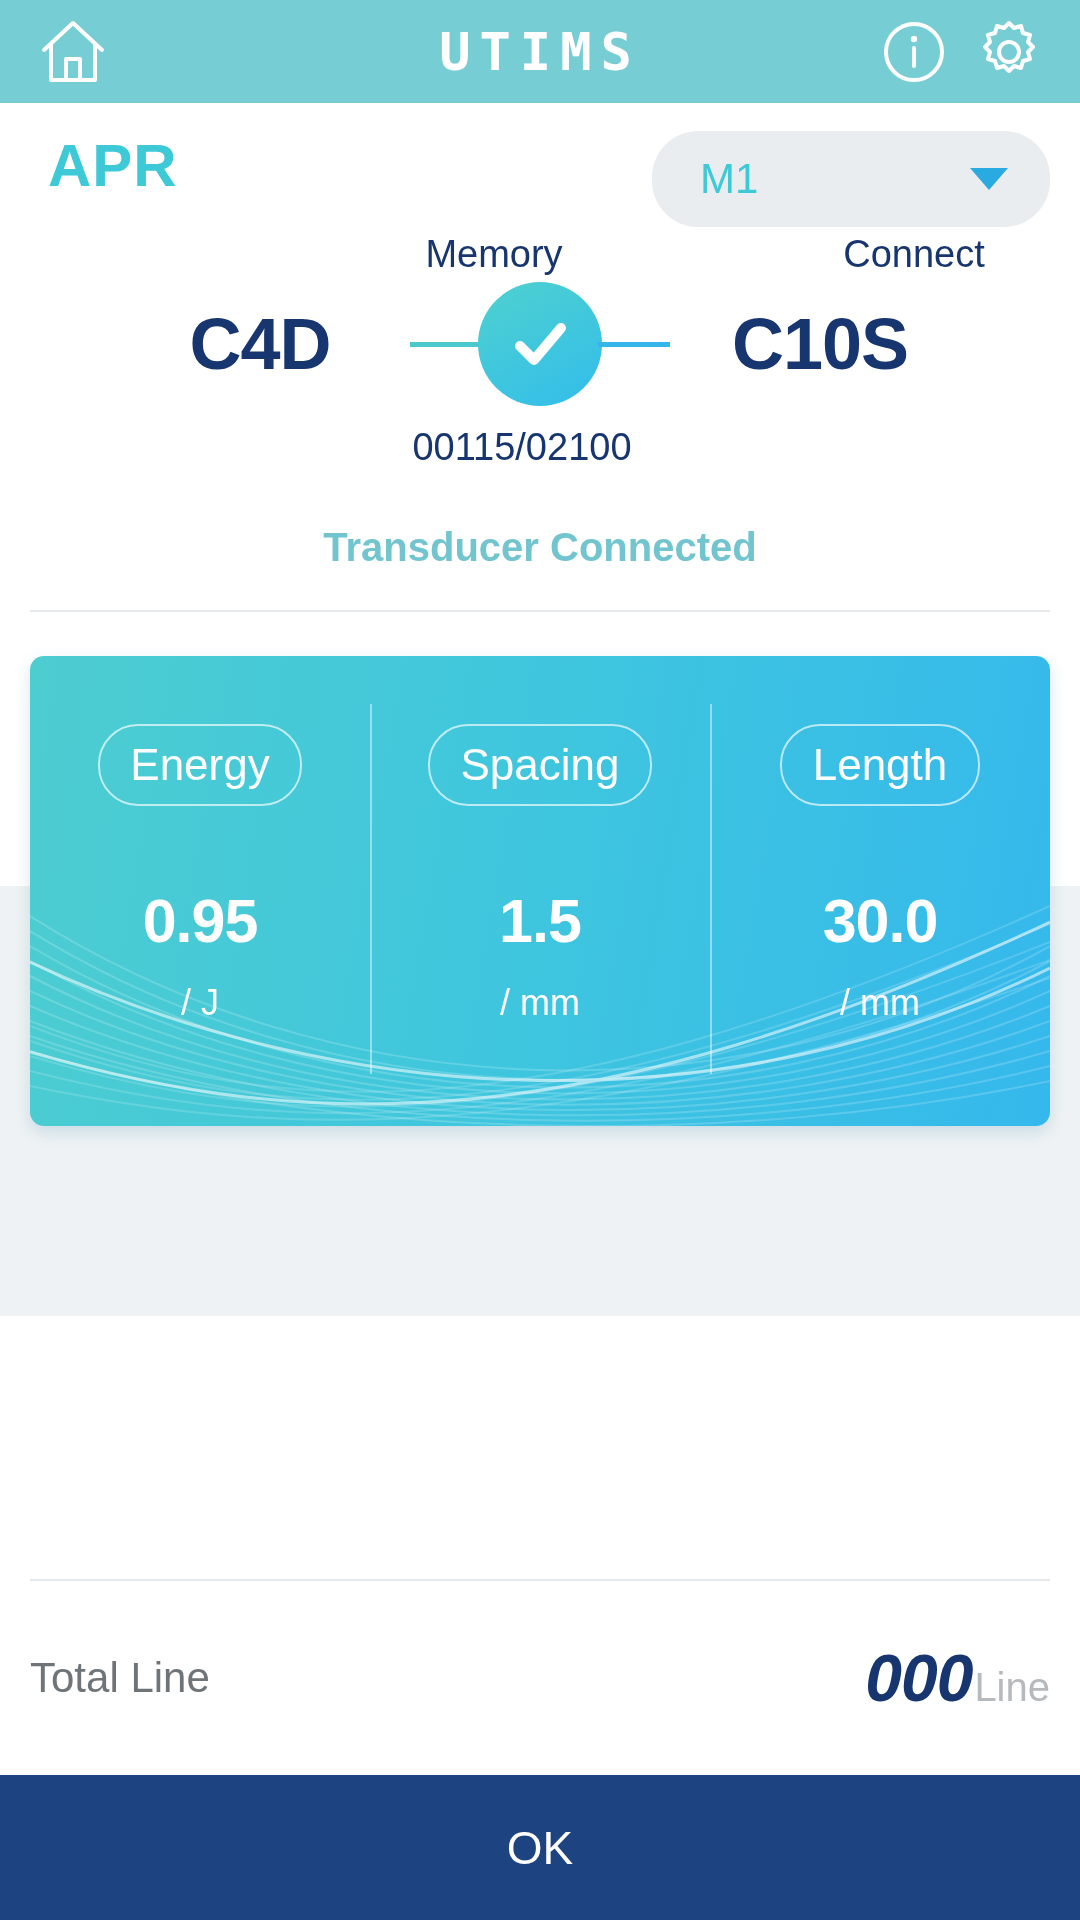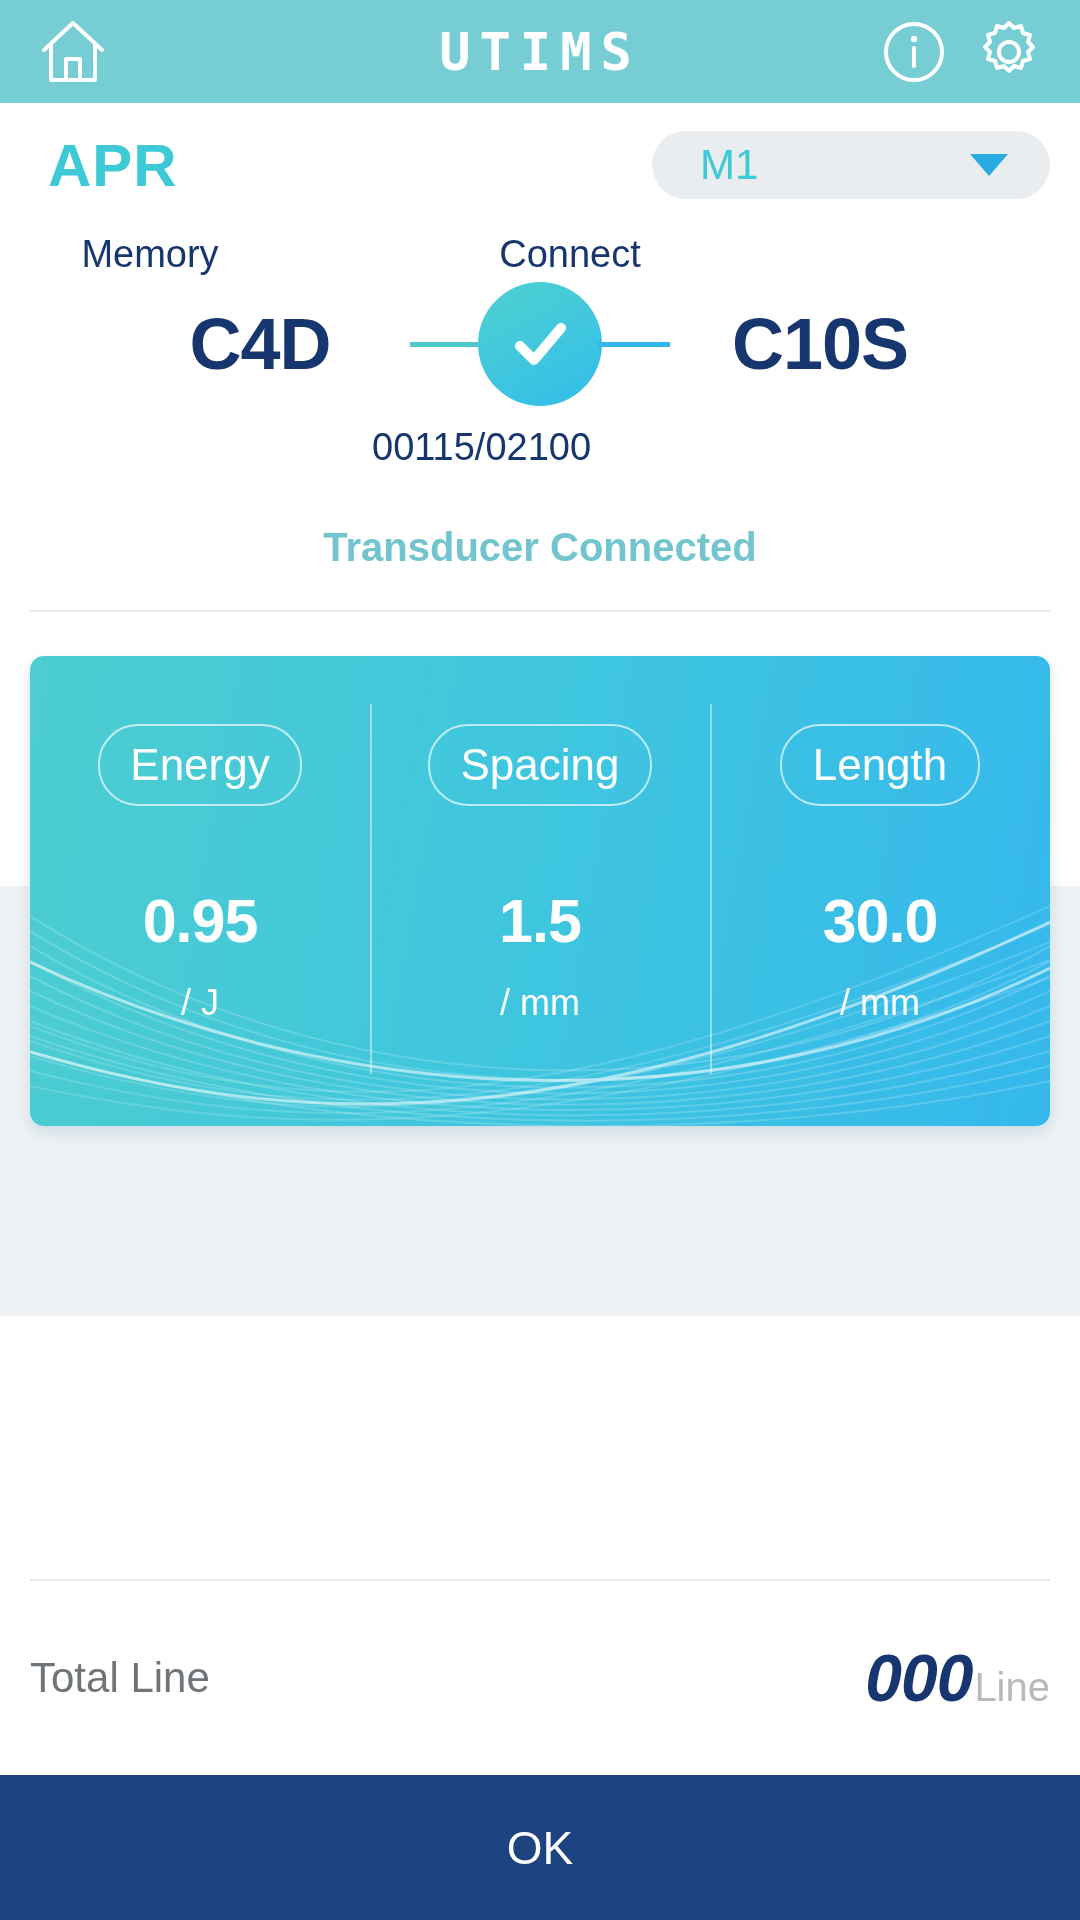--- a/index.html
+++ b/index.html
@@ -67,21 +67,21 @@
     flex: 0 0 116px;
   }
   #mode-title {
     color: #3ec9d6;
     font-size: 60px;
     font-weight: bold;
     letter-spacing: 1px;
   }
   #memory-select {
     width: 398px;
-    height: 68px;
+    height: 96px;
     background: #e9edef;
     border-radius: 46px;
     display: flex;
     align-items: center;
     justify-content: space-between;
     padding: 0 42px 0 48px;
     cursor: pointer;
   }
   #memory-select-value {
     color: #3ec9d6;
@@ -95,21 +95,21 @@
   }
 
   
   #status-block {
     flex: 0 0 auto;
     padding-top: 14px;
   }
 
   #conn-labels {
     display: flex;
-    justify-content: flex-start;
+    justify-content: flex-end;
     align-items: baseline;
     color: #17356e;
     font-size: 38px;
     padding: 0 16px 6px 0;
   }
   #conn-labels .lbl { width: 300px; text-align: center; }
   #conn-labels .gap { width: 120px; }
 
   #conn-row {
     display: flex;
@@ -137,21 +137,21 @@
     border-radius: 50%;
     background: linear-gradient(150deg, #4fd1cf 0%, #32bdeb 100%);
     display: flex;
     align-items: center;
     justify-content: center;
     flex: 0 0 124px;
     margin: 0 -4px;
   }
 
   #counter {
-    text-align: left;
+    text-align: center;
     color: #17356e;
     font-size: 38px;
     margin-left: 372px;
     margin-top: 20px;
     width: 300px;
   }
 
   #conn-status {
     text-align: center;
     color: #72c5ce;

